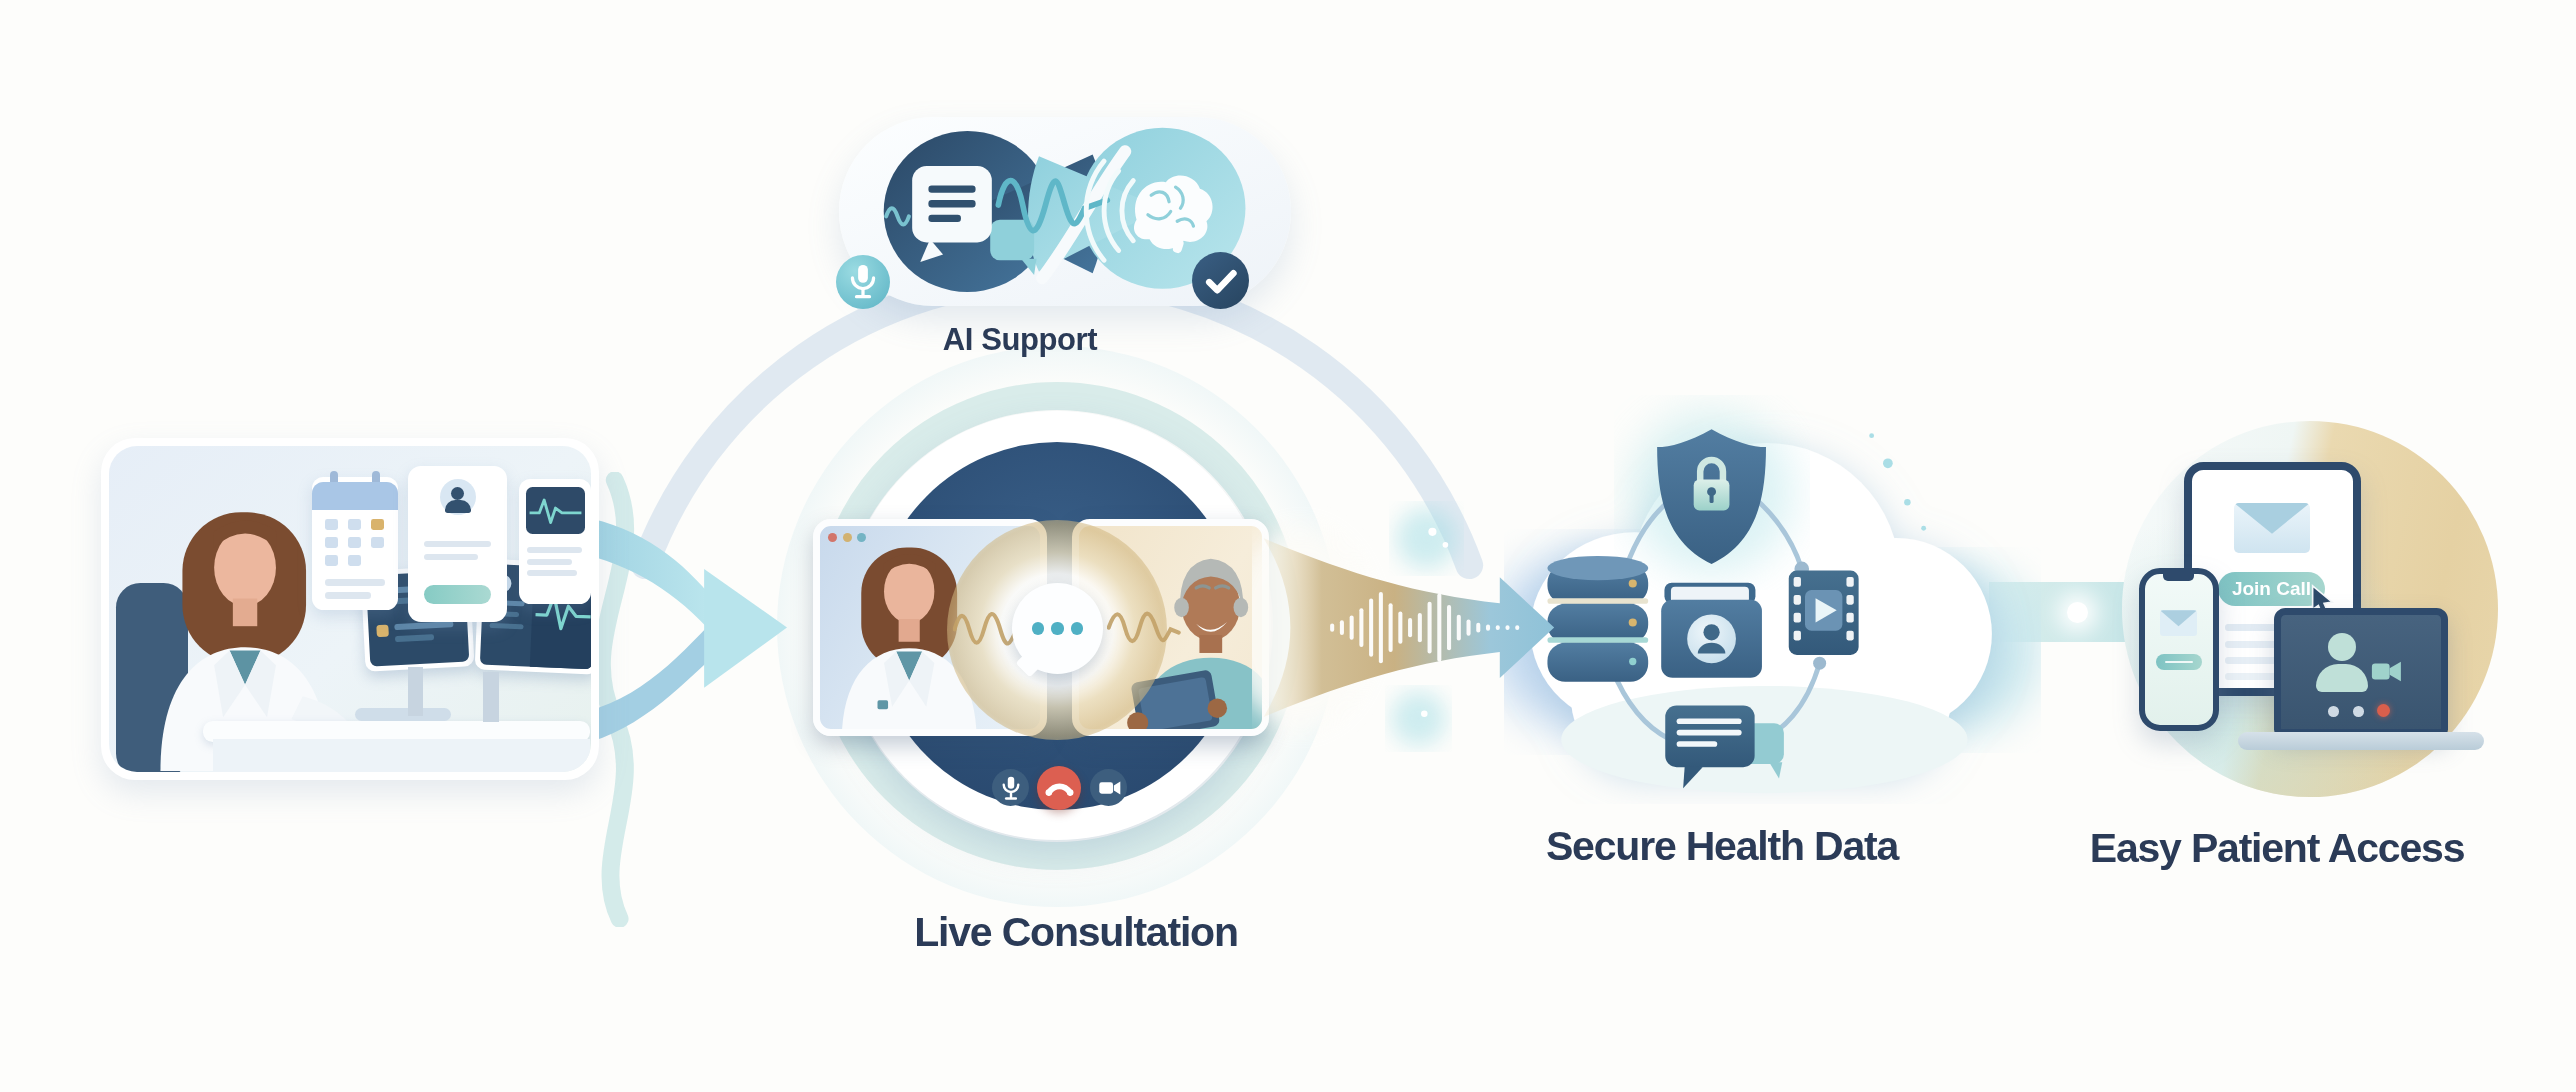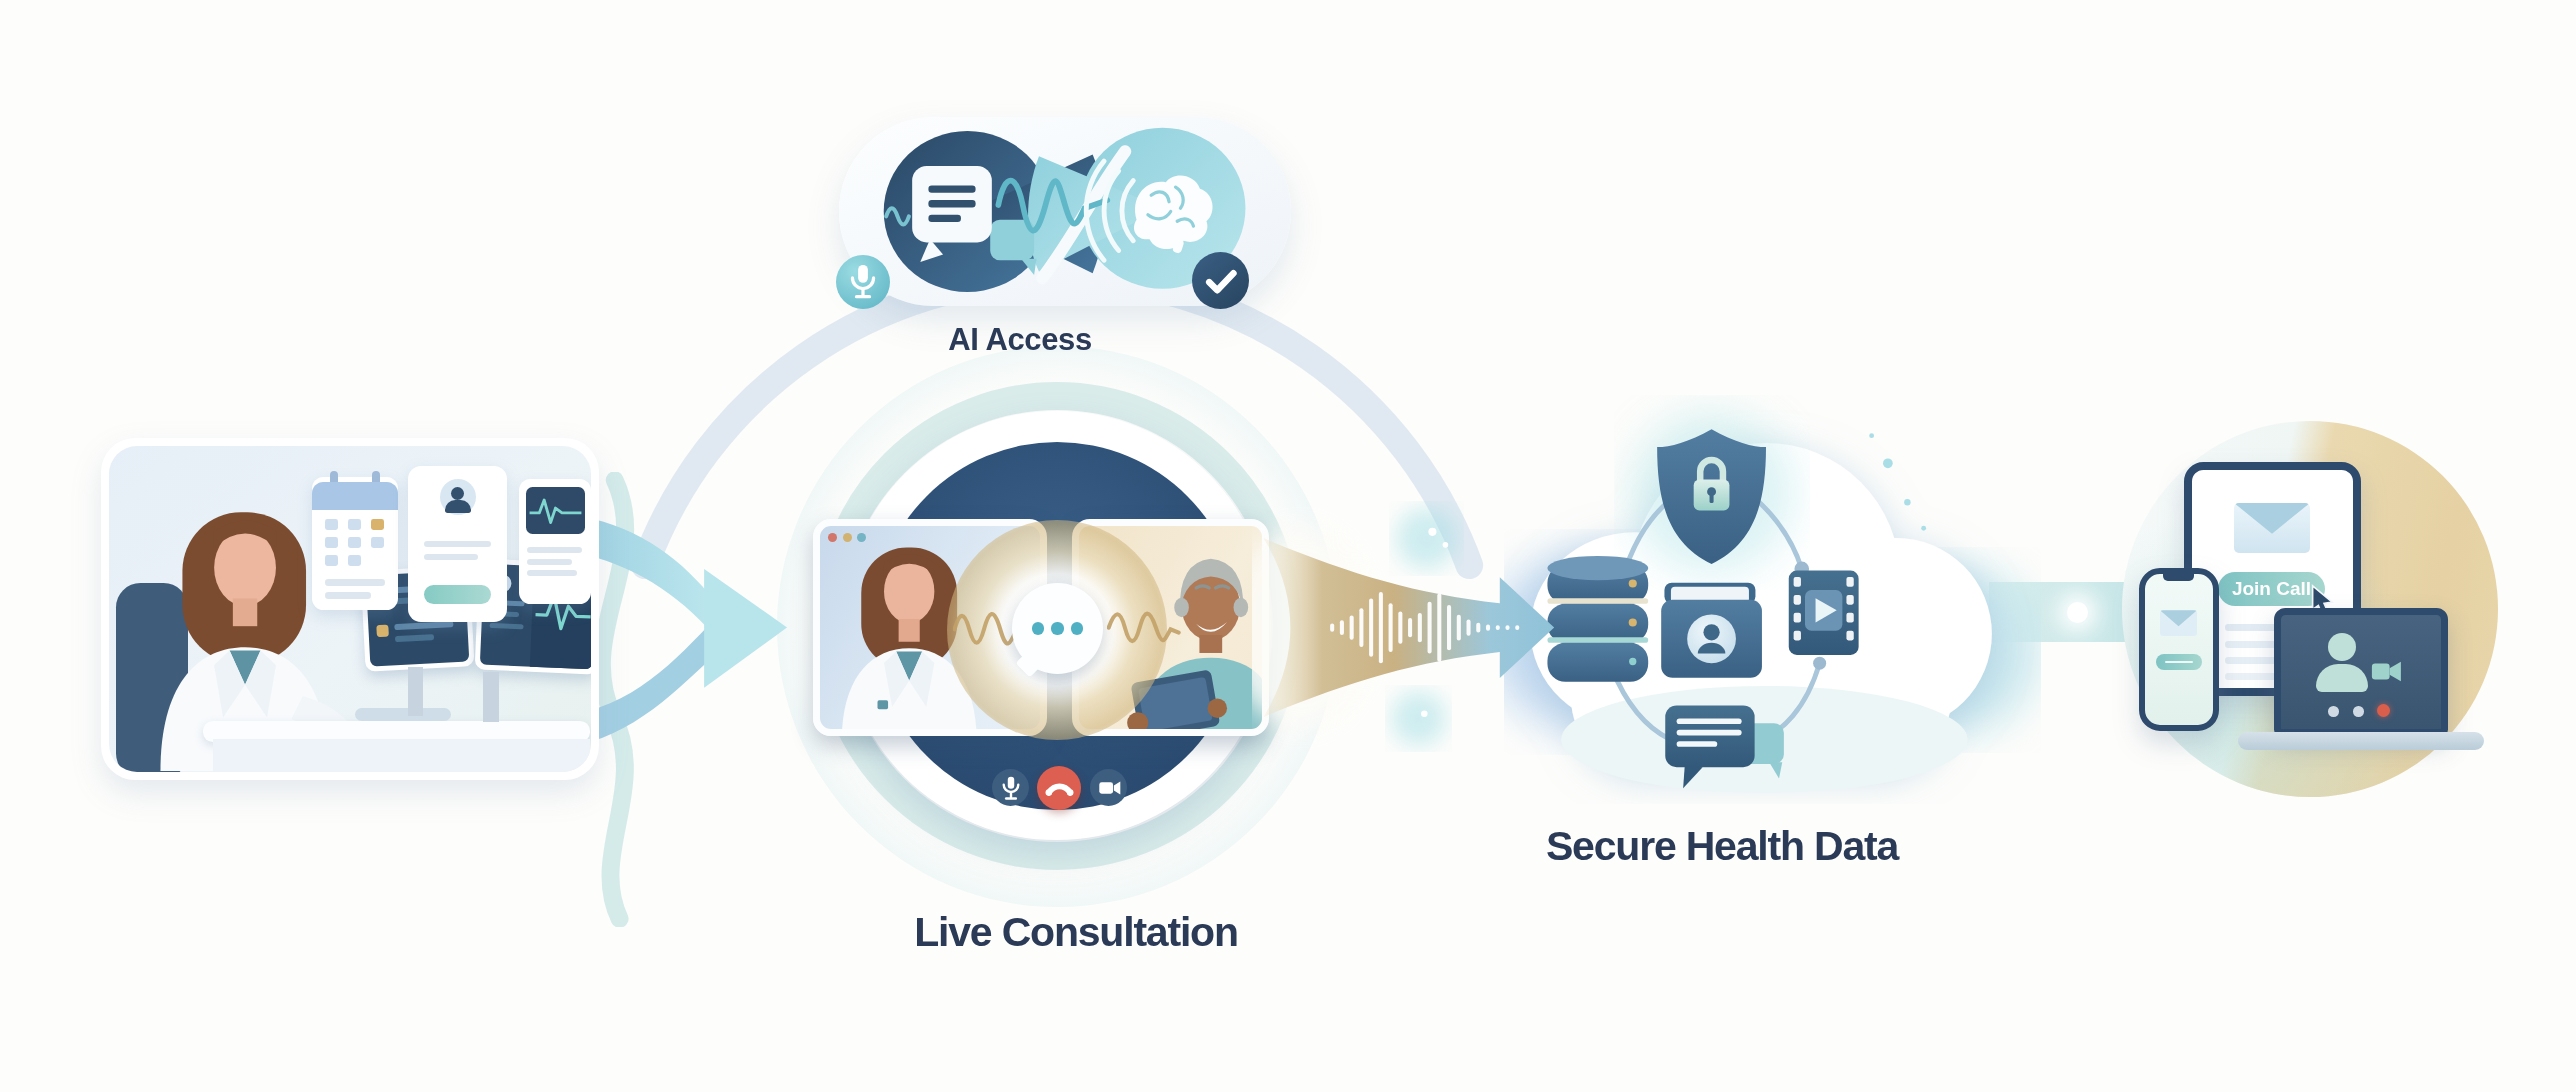--- a/index.html
+++ b/index.html
@@ -194,21 +194,21 @@
       <path d="M 19 27 a 13 13 0 0 0 26 0" fill="none" stroke="#fff" stroke-width="4" stroke-linecap="round"></path>
       <line x1="32" y1="41" x2="32" y2="48" stroke="#fff" stroke-width="4" stroke-linecap="round"></line>
       <line x1="24" y1="50" x2="40" y2="50" stroke="#fff" stroke-width="4" stroke-linecap="round"></line>
     </svg>
   </div>
   <div class="abs ctrl" style="left:1192px;top:252px;width:57px;height:57px;background:linear-gradient(140deg,#3a5f84,#27445f);z-index:3;">
     <svg width="55" height="55" viewBox="0 0 68 68">
       <path d="M 20 36 L 30 46 L 50 25" fill="none" stroke="#fff" stroke-width="8" stroke-linecap="round" stroke-linejoin="round"></path>
     </svg>
   </div>
-  <div class="flow-label small" style="left:1020px;top:322px;">AI Access</div>
+  <div class="flow-label small" style="left:1020px;top:322px;">AI Support</div>
 
   <div class="ring" style="left:777px;top:346px;width:561px;height:561px;background:radial-gradient(circle,rgba(210,235,242,0) 60%,rgba(206,232,238,.45) 78%,rgba(206,232,238,0) 92%);z-index:1;"></div>
   <div class="ring" style="left:813px;top:382px;width:488px;height:488px;border:28px solid #d2e9e6;box-sizing:border-box;opacity:.85;z-index:1;"></div>
   <div class="ring" style="left:842px;top:411px;width:429px;height:429px;background:#ffffff;box-shadow:0 14.6px 33px rgba(120,150,185,.25);z-index:1;"></div>
   <div class="ring" style="left:873px;top:442px;width:368px;height:368px;background:radial-gradient(circle at 50% 36%,#3a6089 0%,#2e5077 55%,#27456a 100%);z-index:2;"></div>
 
   <div class="panel" style="left:813px;top:519px;width:234px;height:217px;background:linear-gradient(120deg,#c8d9ec 0%,#dde9f4 55%,#e9f1f8 100%);z-index:3;">
     <div class="dot" style="left:8.1px;top:7.3px;width:9px;height:9px;background:#d2756a;"></div>
     <div class="dot" style="left:23px;top:7.3px;width:9px;height:9px;background:#d2b271;"></div>
     <div class="dot" style="left:37px;top:7.3px;width:9px;height:9px;background:#74b4c4;"></div>
@@ -484,15 +484,16 @@
     <div class="abs" style="left:35px;top:49px;width:52px;height:28px;border-radius:24.4px 24.4px 6.5px 6.5px;background:#bfe0d8;"></div>
     <svg class="abs" style="left:89px;top:42px;" width="36" height="29" viewBox="0 0 44 36">
       <rect x="2" y="8" width="22" height="20" rx="4" fill="#9fd2cb"></rect>
       <path d="M 24 14 l 14 -8 v 24 l -14 -8 Z" fill="#9fd2cb"></path>
     </svg>
     <div class="dot" style="left:47px;top:91px;width:10.6px;height:10.6px;background:#cfdae4;"></div>
     <div class="dot" style="left:72px;top:91px;width:10.6px;height:10.6px;background:#cfdae4;"></div>
     <div class="dot" style="left:96px;top:89px;width:13px;height:13px;background:#d95f4c;box-shadow:0 0 6.5px rgba(217,95,76,.7);"></div>
   </div>
   <div class="abs" style="left:2238px;top:732px;width:246px;height:18px;border-radius:9px;background:linear-gradient(180deg,#d6e1e9,#b9ccd8);z-index:4;"></div>
+  <div class="flow-label" style="left:2277px;top:825px;">Easy Patient Access</div>
 
 </div>
 
 
 </body></html>

